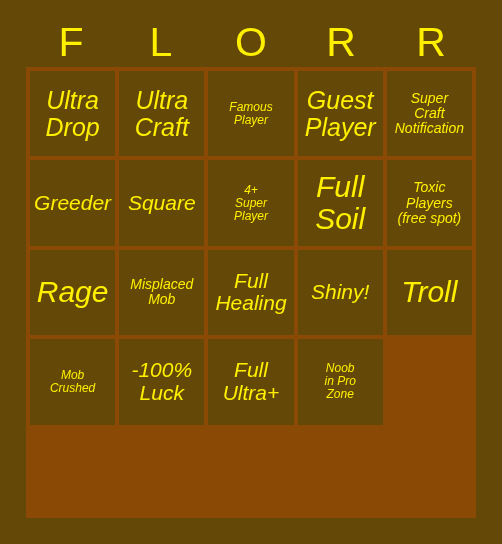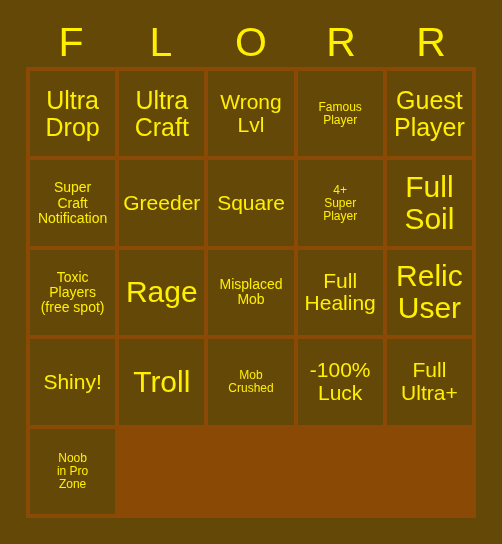--- a/index.html
+++ b/index.html
@@ -45,20 +45,21 @@
     top: 67px;
     width: 450px;
     height: 451px;
     background: #8A4A05;
     box-sizing: border-box;
     padding: 4px;
     display: grid;
     grid-template-columns: repeat(5, 1fr);
     grid-template-rows: repeat(5, 1fr);
     gap: 4px;
+    font-style: italic;
   }
   .cell {
     background: #634807;
     color: #FFF000;
     display: flex;
     align-items: center;
     justify-content: center;
     text-align: center;
     line-height: 1.08;
     padding: 1px 2px;
@@ -89,23 +90,20 @@
     </div>
 
   <div id="grid">
       <div class="cell">
         <span class="fs-lg">Ultra<br>Drop</span>
       </div>
       <div class="cell">
         <span class="fs-lg">Ultra<br>Craft</span>
       </div>
       <div class="cell">
-        <span class="fs-md">Wrong<br>Lvl</span>
-      </div>
-      <div class="cell">
         <span class="fs-sm">Famous<br>Player</span>
       </div>
       <div class="cell">
         <span class="fs-lg">Guest<br>Player</span>
       </div>
       <div class="cell">
         <span class="fs-xs">Super<br>Craft<br>Notification</span>
       </div>
       <div class="cell">
         <span class="fs-md">Greeder</span>
@@ -125,23 +123,20 @@
       <div class="cell">
         <span class="fs-xl">Rage</span>
       </div>
       <div class="cell">
         <span class="fs-xs">Misplaced<br>Mob</span>
       </div>
       <div class="cell">
         <span class="fs-md">Full<br>Healing</span>
       </div>
       <div class="cell">
-        <span class="fs-xl">Relic<br>User</span>
-      </div>
-      <div class="cell">
         <span class="fs-md">Shiny!</span>
       </div>
       <div class="cell">
         <span class="fs-xl">Troll</span>
       </div>
       <div class="cell">
         <span class="fs-sm">Mob<br>Crushed</span>
       </div>
       <div class="cell">
         <span class="fs-md">-100%<br>Luck</span>

